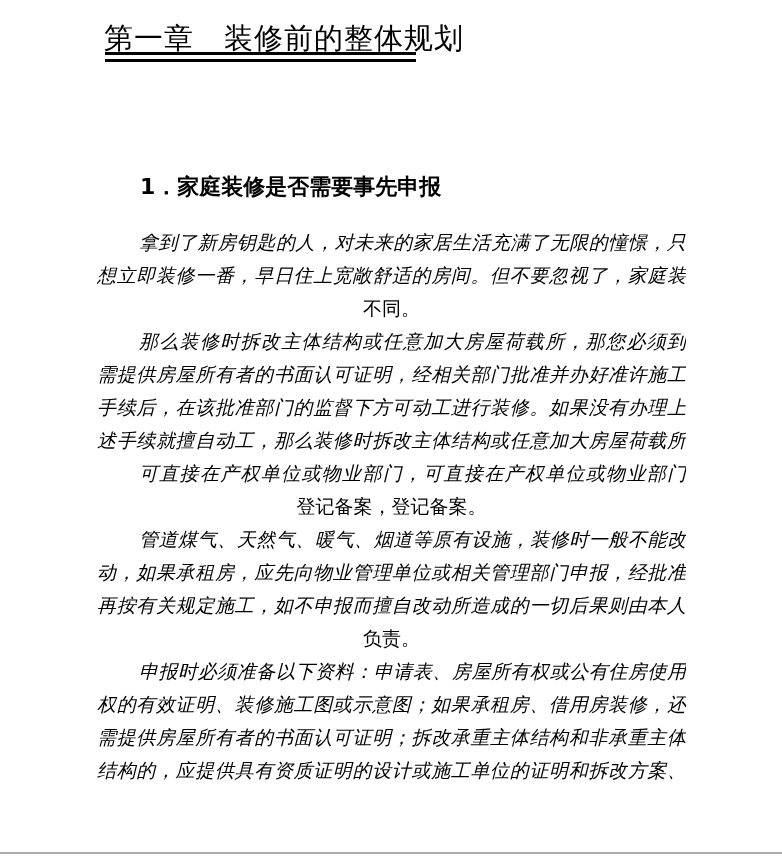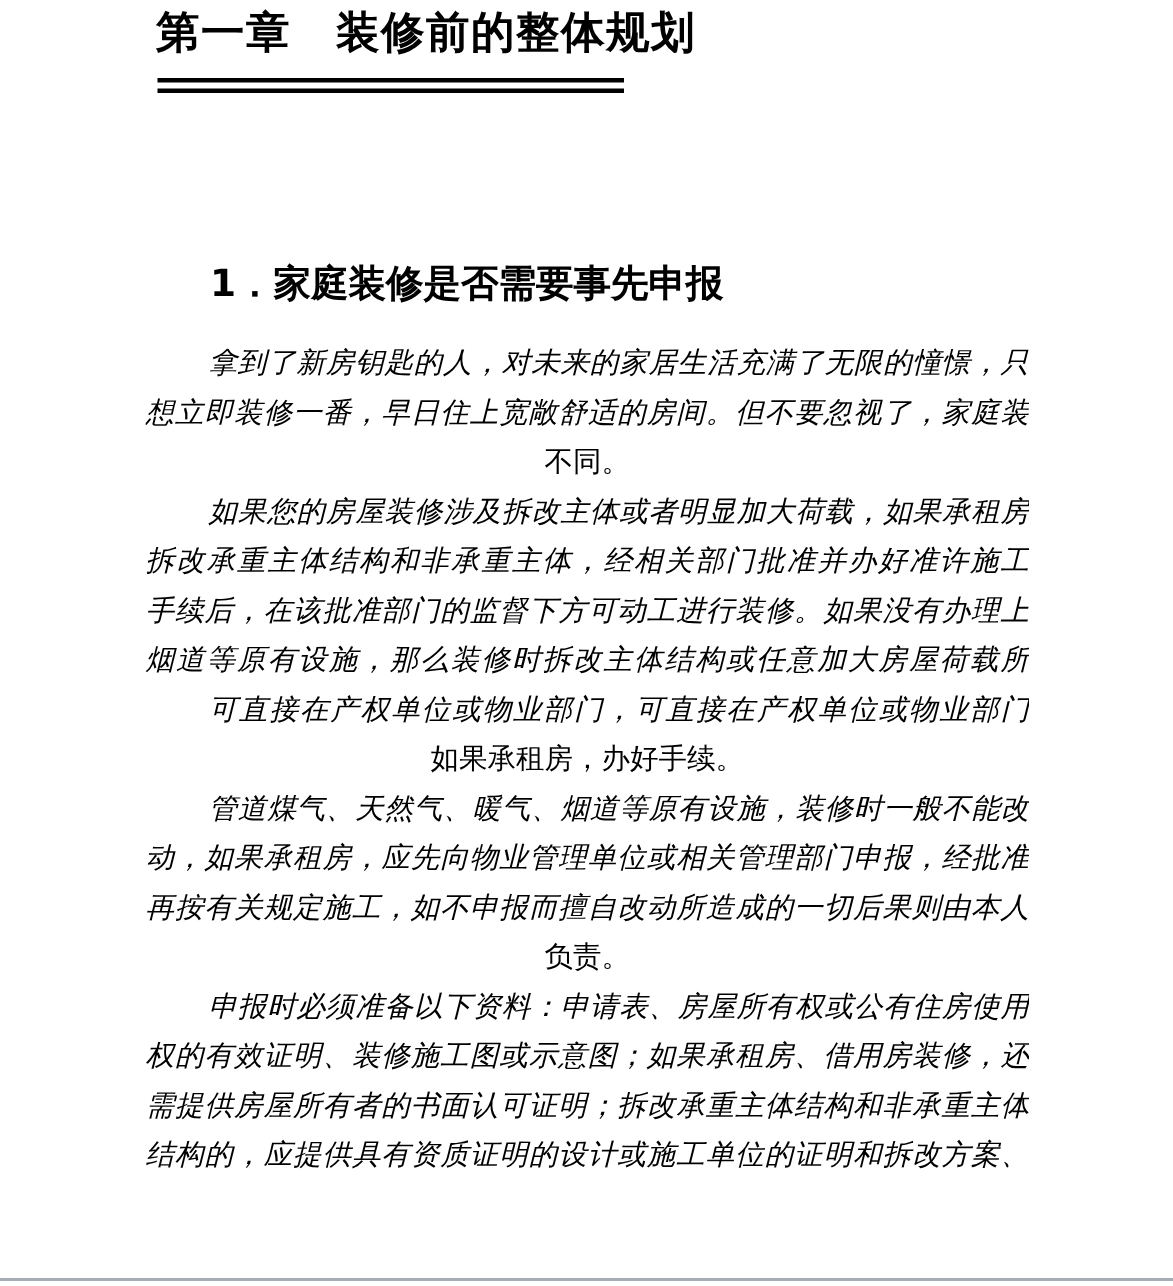--- a/index.html
+++ b/index.html
@@ -10,45 +10,45 @@
     height: 857px;
     background: #ffffff;
     color: #000000;
     overflow: hidden;
     font-family: "DejaVu Sans", sans-serif;
   }
 
   .chapter-title {
     position: absolute;
     left: 104px;
-    top: 2px;
+    top: 19px;
     margin: 0;
     font-size: 29px;
-    font-weight: bold;
+    font-weight: normal;
     letter-spacing: 1px;
     white-space: nowrap;
     font-family: "DejaVu Sans", "Liberation Sans", sans-serif;
   }
 
   .title-underline {
     position: absolute;
     left: 105px;
     top: 52px;
     width: 311px;
     height: 4px;
     border-top: 3px solid #000000;
     border-bottom: 3px solid #000000;
   }
 
   .section-heading {
     position: absolute;
     left: 140px;
     top: 172px;
     margin: 0;
-    font-size: 25px;
+    font-size: 22px;
     font-weight: bold;
     white-space: nowrap;
     font-family: "DejaVu Sans", "Liberation Sans", sans-serif;
   }
 
   .body-text {
     position: absolute;
     left: 97px;
     top: 226px;
     width: 589px;
@@ -92,28 +92,28 @@
 
   <h2 class="section-heading">1．家庭装修是否需要事先申报</h2>
 
   <div class="body-text">
       <div class="paragraph">
         <div class="line full first">拿到了新房钥匙的人，对未来的家居生活充满了无限的憧憬，只</div>
         <div class="line full">想立即装修一番，早日住上宽敞舒适的房间。但不要忽视了，家庭装</div>
         <div class="line">不同。</div>
       </div>
       <div class="paragraph">
-        <div class="line full first">如果您的房屋装修涉及拆改主体或者明显加大荷载，如果承租房</div>
-        <div class="line full">拆改承重主体结构和非承重主体，经相关部门批准并办好准许施工</div>
+        <div class="line full first">那么装修时拆改主体结构或任意加大房屋荷载所，那您必须到</div>
+        <div class="line full">需提供房屋所有者的书面认可证明，经相关部门批准并办好准许施工</div>
         <div class="line full">手续后，在该批准部门的监督下方可动工进行装修。如果没有办理上</div>
-        <div class="line full">烟道等原有设施，那么装修时拆改主体结构或任意加大房屋荷载所</div>
+        <div class="line full">述手续就擅自动工，那么装修时拆改主体结构或任意加大房屋荷载所</div>
       </div>
       <div class="paragraph">
         <div class="line full first">可直接在产权单位或物业部门，可直接在产权单位或物业部门</div>
-        <div class="line">如果承租房，办好手续。</div>
+        <div class="line">登记备案，登记备案。</div>
       </div>
       <div class="paragraph">
         <div class="line full first">管道煤气、天然气、暖气、烟道等原有设施，装修时一般不能改</div>
         <div class="line full">动，如果承租房，应先向物业管理单位或相关管理部门申报，经批准</div>
         <div class="line full">再按有关规定施工，如不申报而擅自改动所造成的一切后果则由本人</div>
         <div class="line">负责。</div>
       </div>
       <div class="paragraph">
         <div class="line full first">申报时必须准备以下资料：申请表、房屋所有权或公有住房使用</div>
         <div class="line full">权的有效证明、装修施工图或示意图；如果承租房、借用房装修，还</div>

